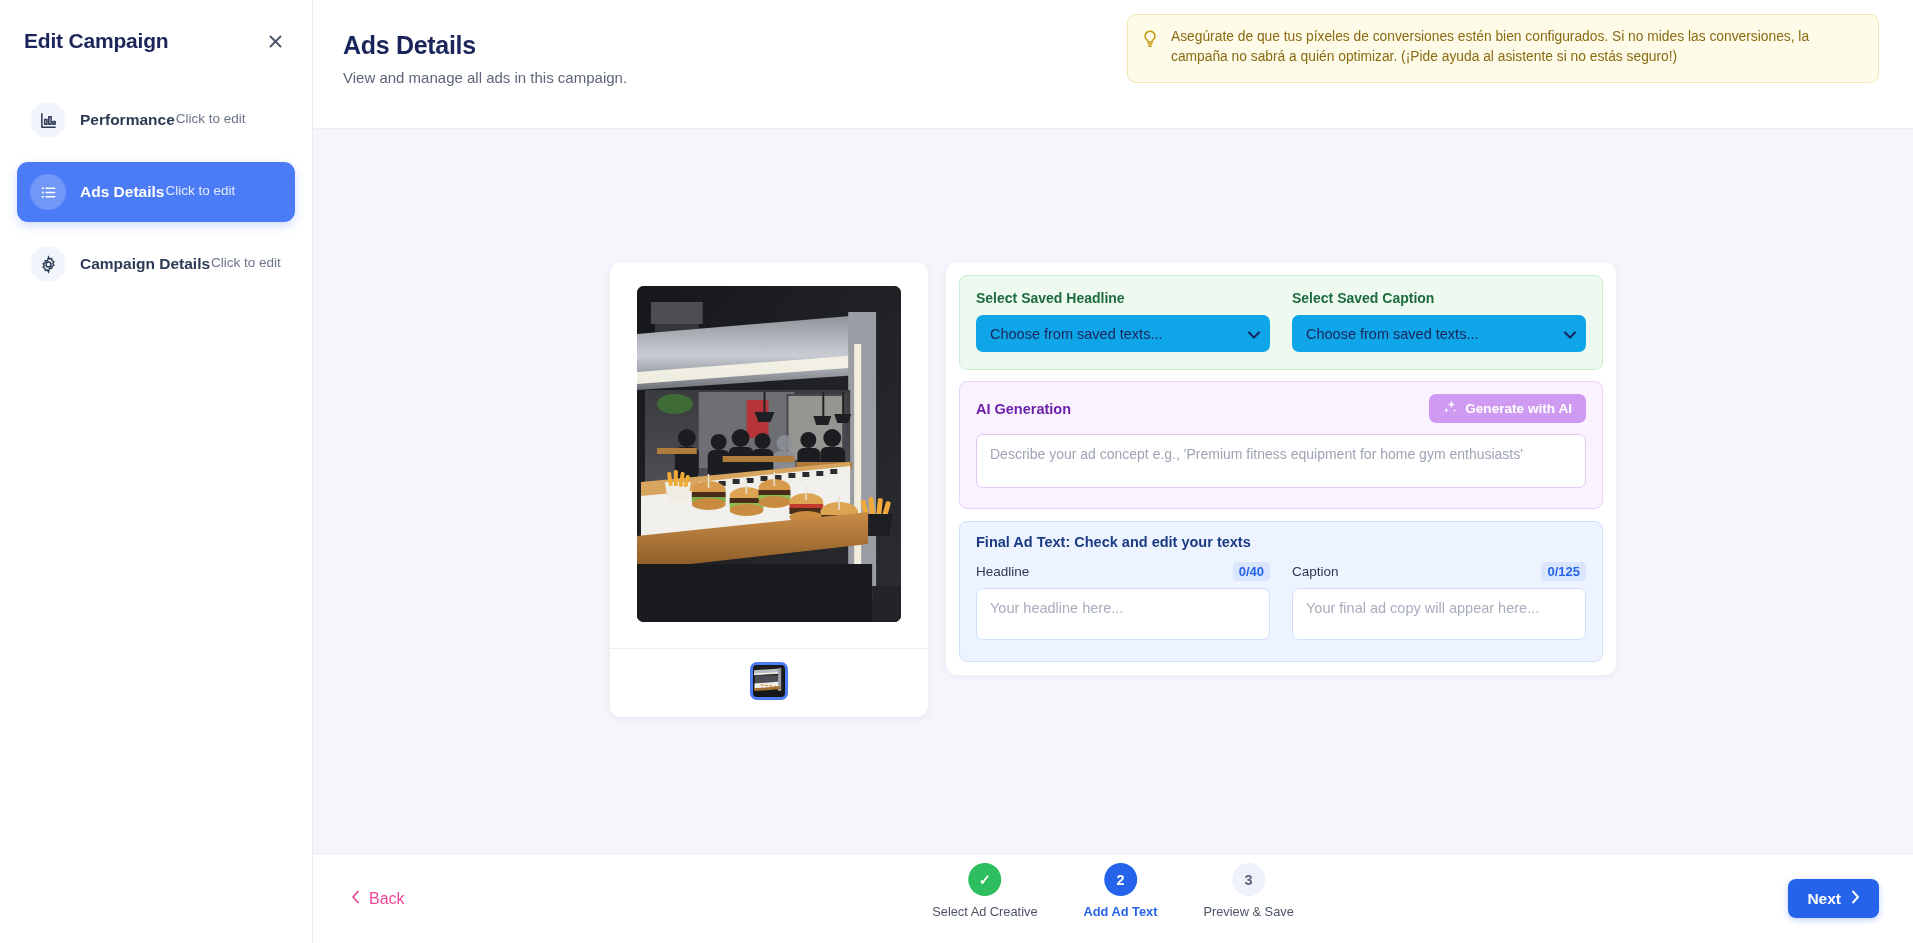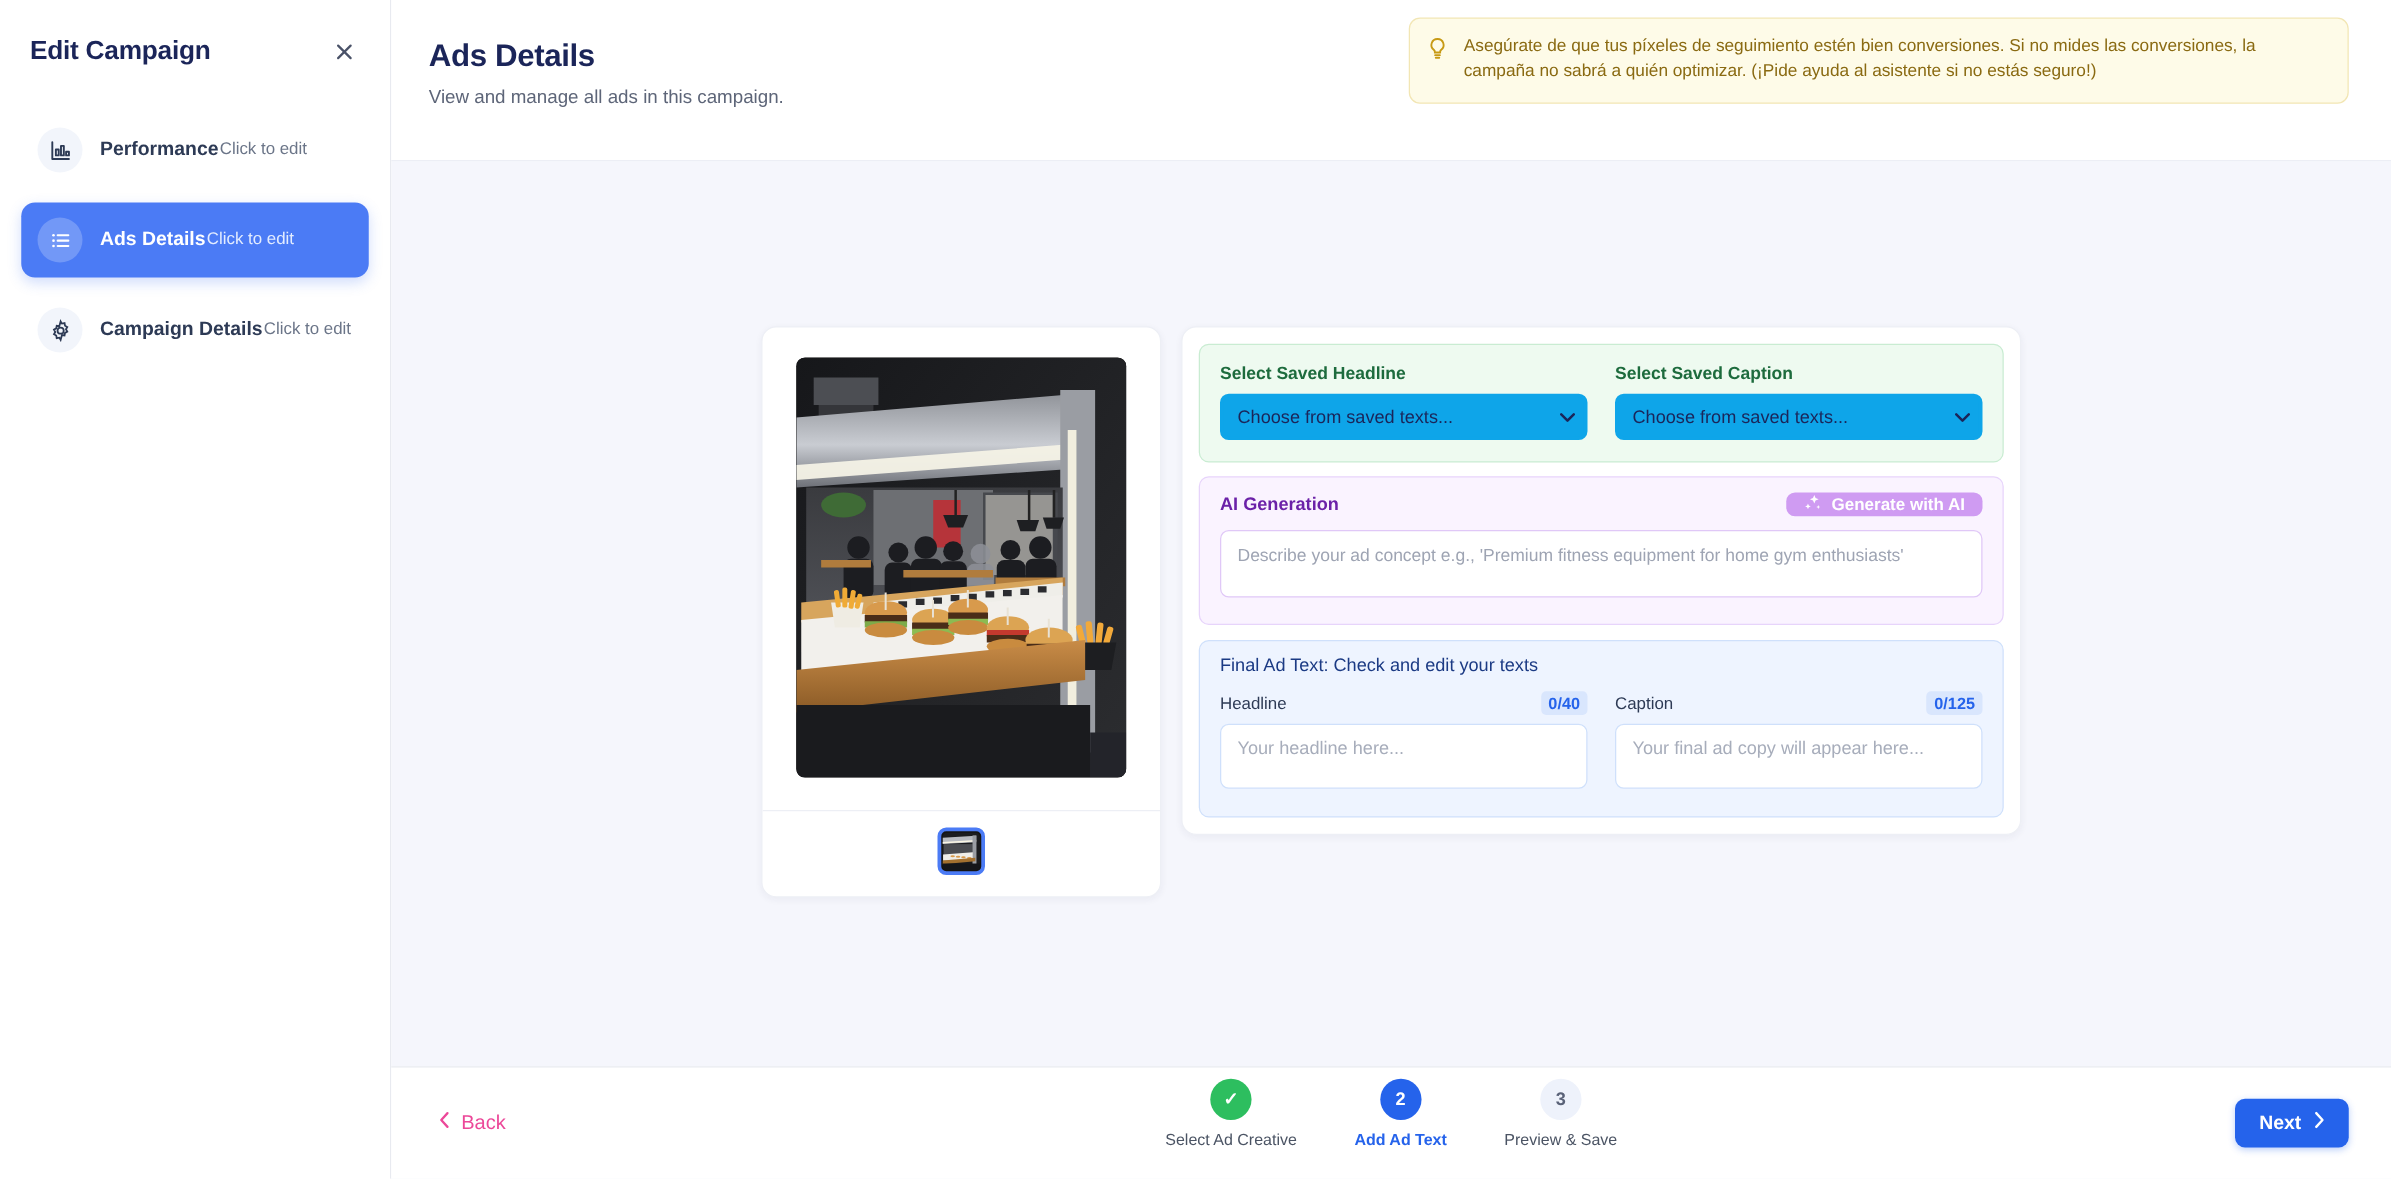--- a/index.html
+++ b/index.html
@@ -257,21 +257,21 @@
   }
   .ai-title {
     font-size: 14.5px;
     font-weight: bold;
     color: #6b21a8;
   }
   .gen-btn {
     background: #cf9bf2;
     border: none;
     border-radius: 7px;
-    height: 19px;
+    height: 29px;
     padding: 0 14px;
     display: flex; align-items: center; gap: 7px;
     color: #ffffff;
     font-size: 13.6px;
     font-weight: bold;
     font-family: "Liberation Sans", sans-serif;
     cursor: pointer;
   }
   .ai-textarea {
     width: 100%;
@@ -290,21 +290,21 @@
 
   .final-box {
     margin-top: 12px;
     background: #eef4ff;
     border: 1px solid #cfe0fb;
     border-radius: 8px;
     padding: 12px 16px 17px 16px;
   }
   .final-title {
     font-size: 14.5px;
-    font-weight: normal;
+    font-weight: bold;
     color: #1b3a84;
     margin-bottom: 11px;
   }
   .final-cols { display: flex; gap: 22px; margin-top: 12px; }
   .final-col { flex: 1; }
   .final-head {
     display: flex; align-items: center; justify-content: space-between;
     margin-bottom: 7px;
   }
   .final-label { font-size: 13.5px; color: #2d3a55; }
@@ -466,21 +466,21 @@
       <div class="header-spacer"></div>
       <div class="alert">
         <span class="alert-icon">
           <svg width="16" height="18" viewBox="0 0 16 18" fill="none" stroke="currentColor" stroke-width="1.5" stroke-linecap="round">
             <path d="M8 1.2a4.8 4.8 0 0 0-3 8.6c.6.5.9 1.1.9 1.8v.4h4.2v-.4c0-.7.3-1.3.9-1.8A4.8 4.8 0 0 0 8 1.2z"></path>
             <line x1="6.1" y1="14.1" x2="9.9" y2="14.1"></line>
               <line x1="6.6" y1="16.2" x2="9.4" y2="16.2"></line>
           </svg>
         </span>
         <div class="alert-body">
-          <div class="alert-text">Asegúrate de que tus píxeles de seguimiento estén bien conversiones. Si no mides las conversiones, la campaña no sabrá a quién optimizar. (¡Pide ayuda al asistente si no estás seguro!)</div>
+          <div class="alert-text">Asegúrate de que tus píxeles de conversiones estén bien configurados. Si no mides las conversiones, la campaña no sabrá a quién optimizar. (¡Pide ayuda al asistente si no estás seguro!)</div>
         </div>
       </div>
     </header>
 
     <div class="content">
 
       <div class="creative-card">
         <div class="creative-main">
           <div class="photo">
             <svg viewBox="0 0 265 336" preserveAspectRatio="none">

